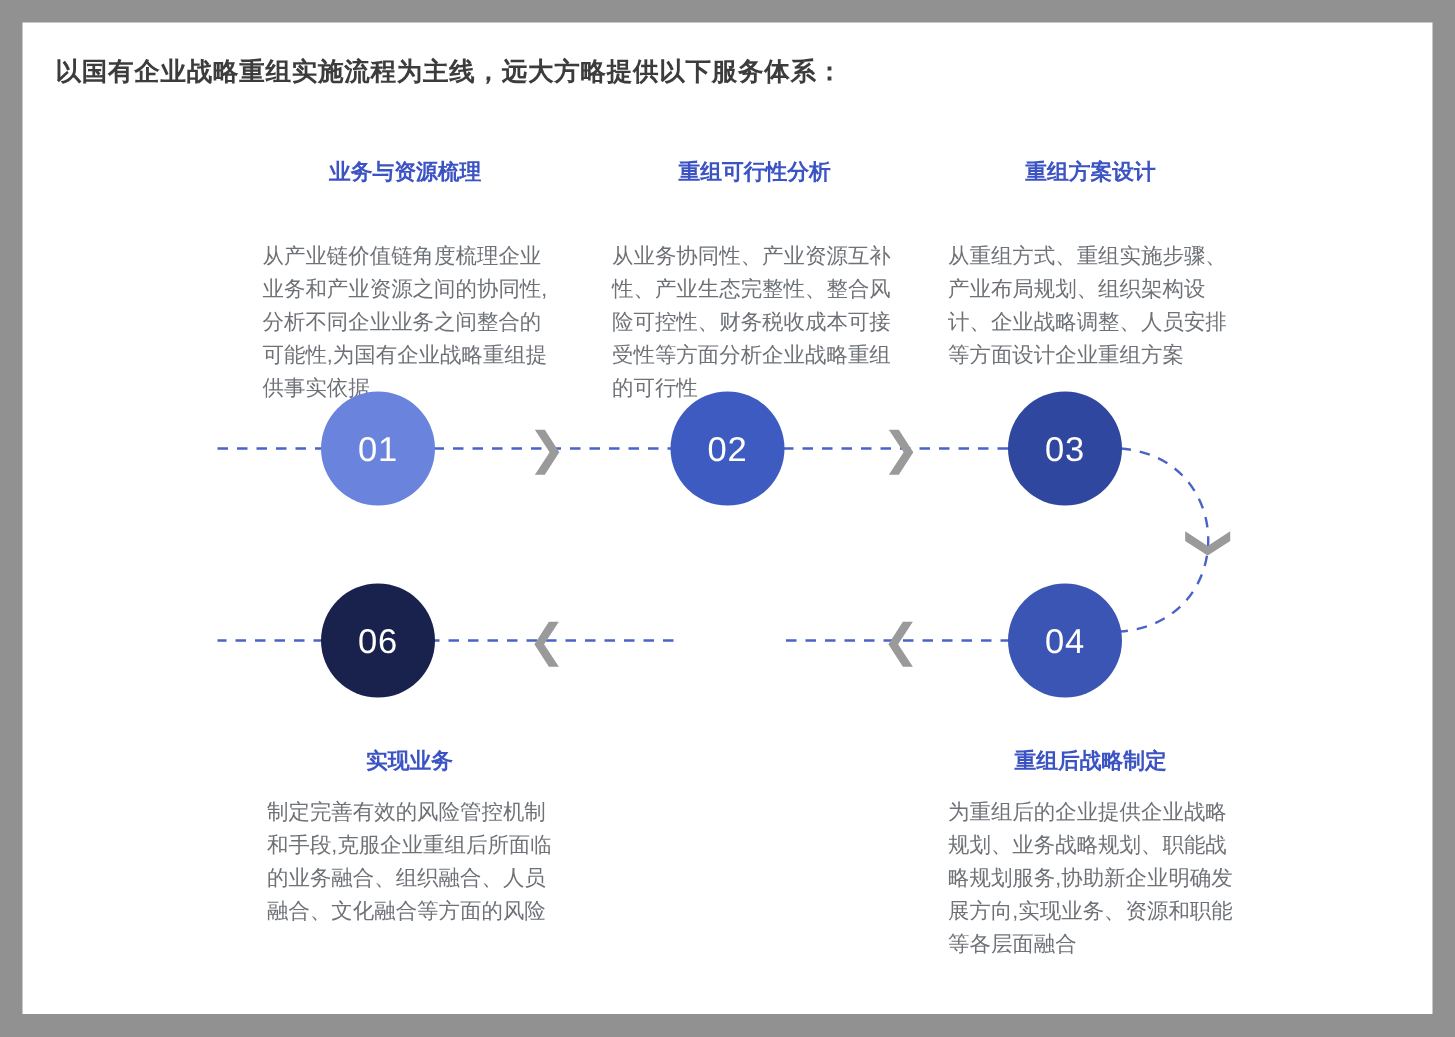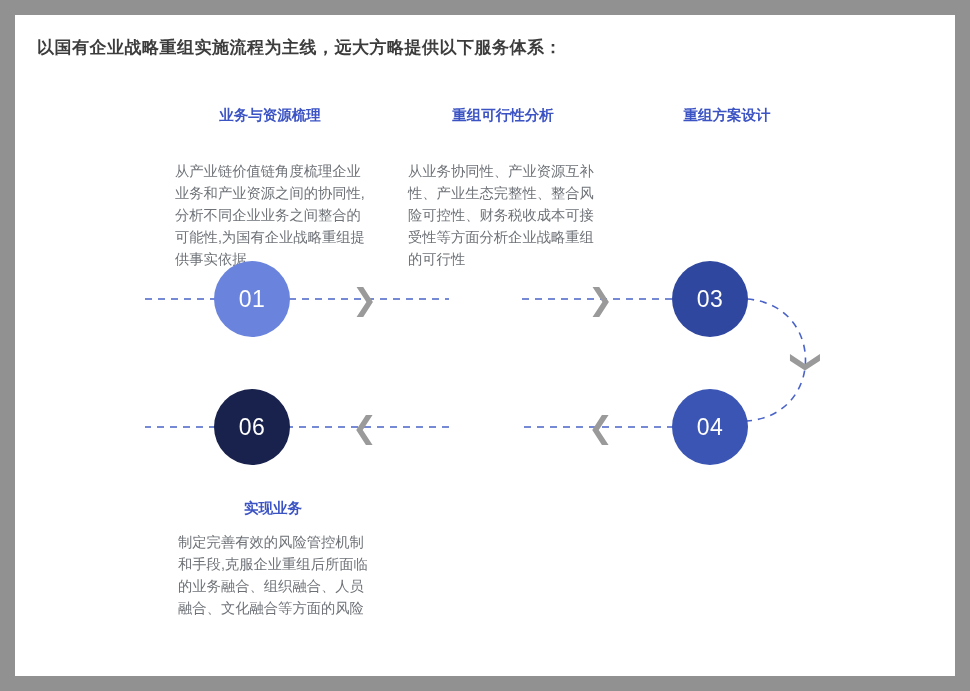--- a/index.html
+++ b/index.html
@@ -125,20 +125,23 @@
     <path d="M 732 284 C 810 290 810 400 732 406" fill="none" stroke="#4a63c8" stroke-width="1.6" stroke-dasharray="7 6"></path>
 
     <line x1="659" y1="412" x2="507" y2="412" stroke="#4a63c8" stroke-width="1.6" stroke-dasharray="7 6"></line>
     <line x1="434" y1="412" x2="274" y2="412" stroke="#4a63c8" stroke-width="1.6" stroke-dasharray="7 6"></line>
     <line x1="201" y1="412" x2="130" y2="412" stroke="#4a63c8" stroke-width="1.6" stroke-dasharray="7 6"></line>
   </svg>
 
   <div class="node n01">
     <span>01</span>
   </div>
+  <div class="node n02">
+    <span>02</span>
+  </div>
   <div class="node n03">
     <span>03</span>
   </div>
   <div class="node n04">
     <span>04</span>
   </div>
   <div class="node n06">
     <span>06</span>
   </div>
 
@@ -153,22 +156,27 @@
     <div class="col-body">从产业链价值链角度梳理企业业务和产业资源之间的协同性,分析不同企业业务之间整合的可能性,为国有企业战略重组提供事实依据</div>
   </div>
 
   <div class="col top c2">
     <div class="col-title">重组可行性分析</div>
     <div class="col-body">从业务协同性、产业资源互补性、产业生态完整性、整合风险可控性、财务税收成本可接受性等方面分析企业战略重组的可行性</div>
   </div>
 
   <div class="col top c3">
     <div class="col-title">重组方案设计</div>
+    <div class="col-body">从重组方式、重组实施步骤、产业布局规划、组织架构设计、企业战略调整、人员安排等方面设计企业重组方案</div>
   </div>
 
   <div class="col bottom b6">
     <div class="col-title">实现业务</div>
     <div class="col-body">制定完善有效的风险管控机制和手段,克服企业重组后所面临的业务融合、组织融合、人员融合、文化融合等方面的风险</div>
   </div>
 
 
+  <div class="col bottom b4">
+    <div class="col-title">重组后战略制定</div>
+    <div class="col-body">为重组后的企业提供企业战略规划、业务战略规划、职能战略规划服务,协助新企业明确发展方向,实现业务、资源和职能等各层面融合</div>
+  </div>
 
 </div>
 
 </body></html>

